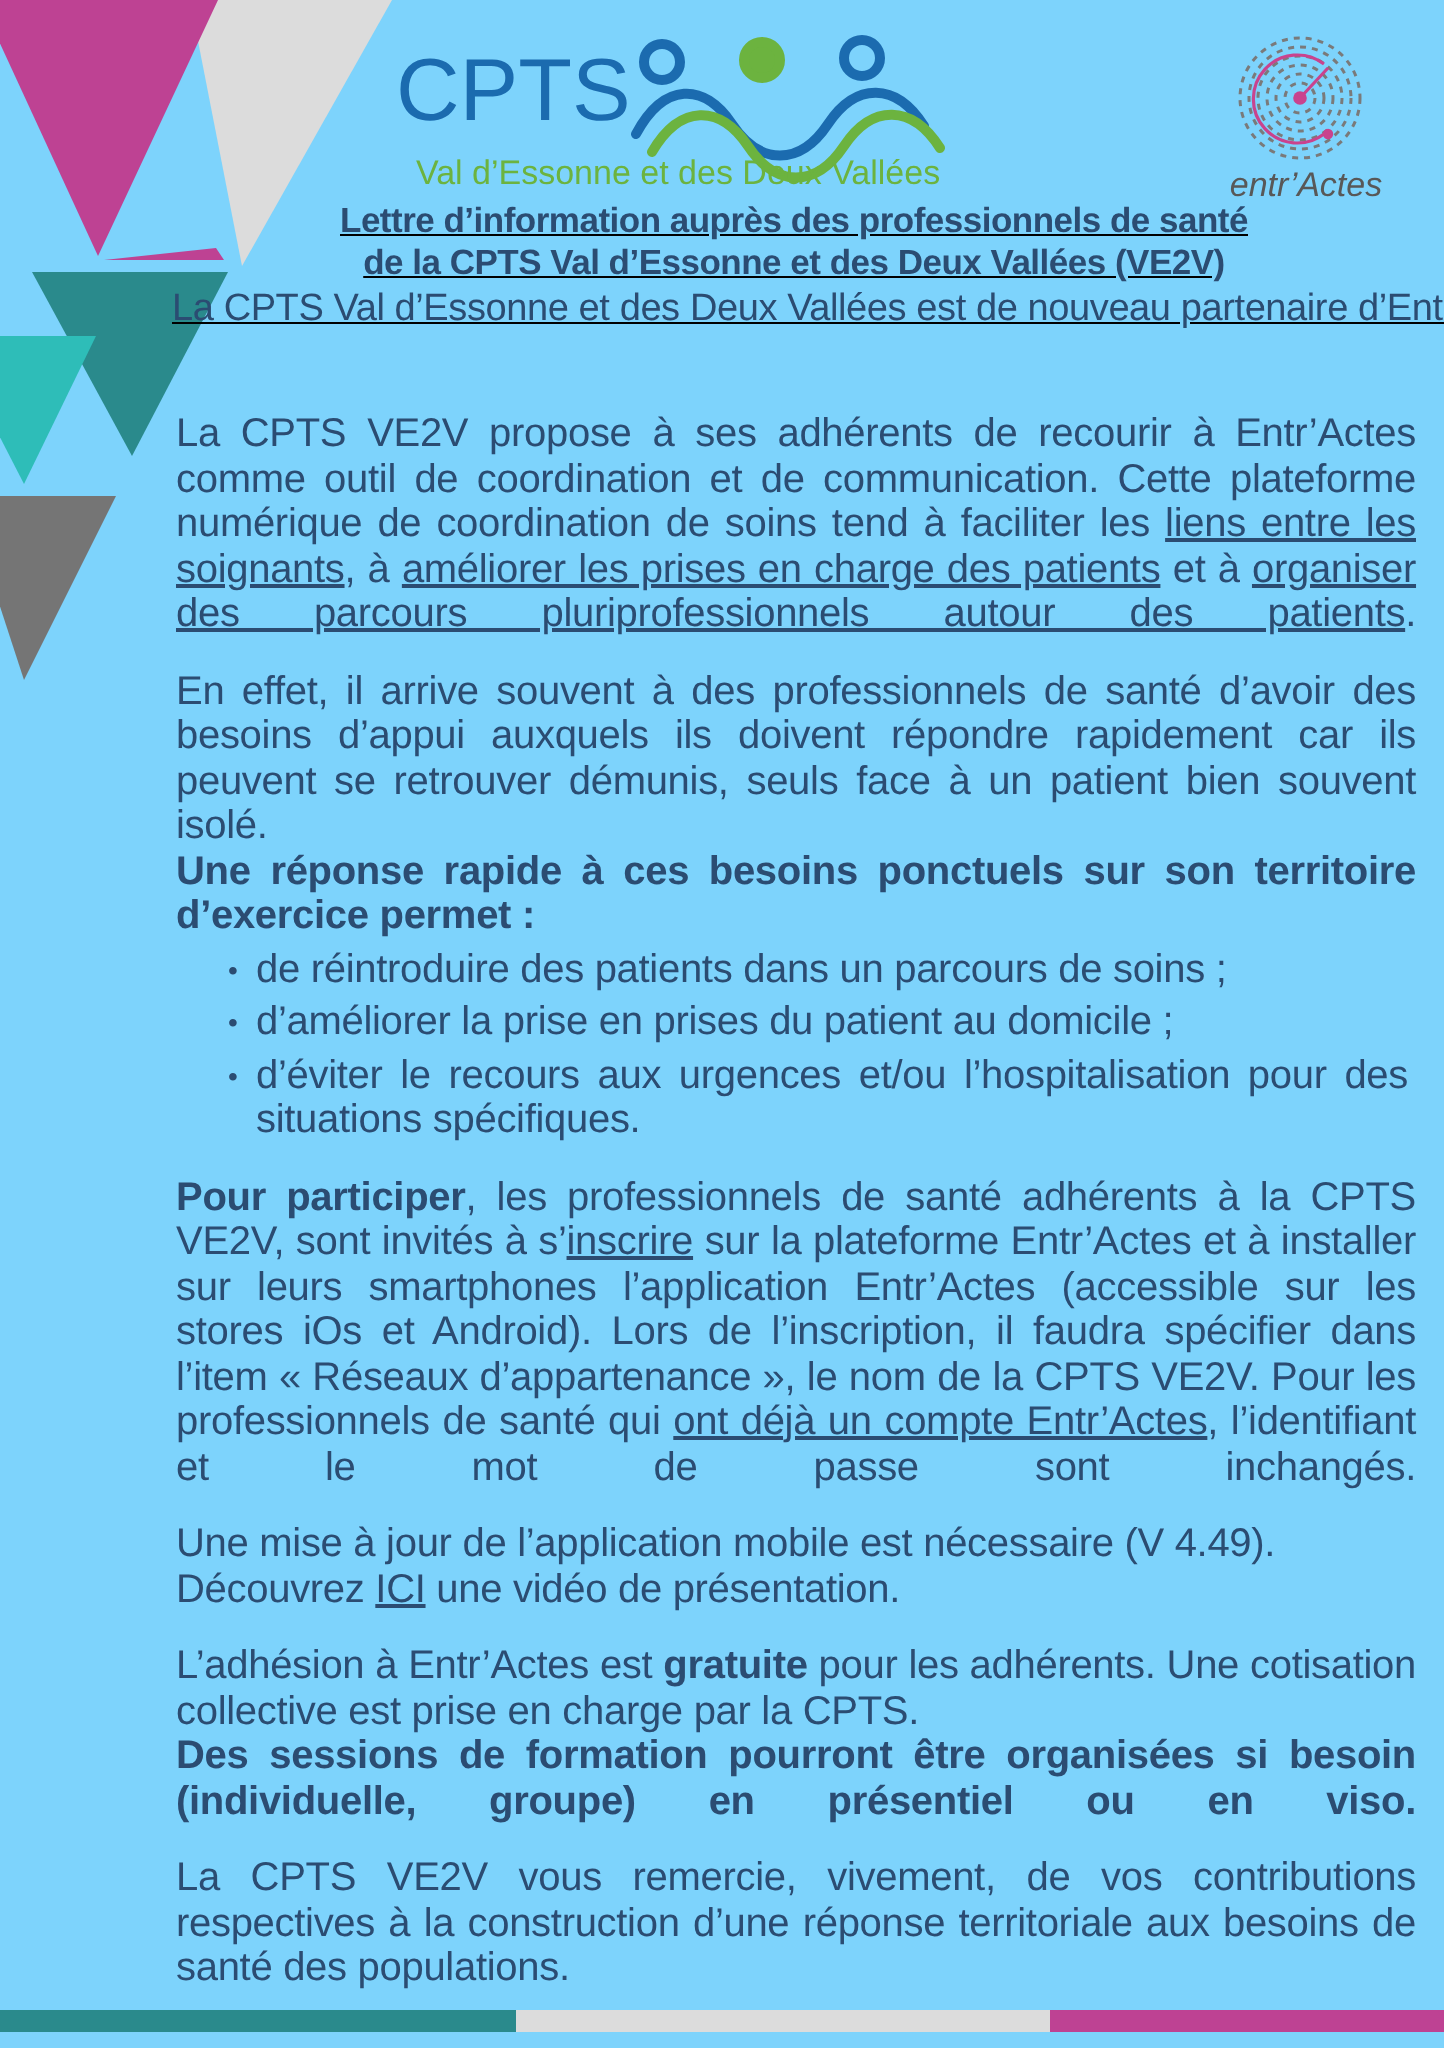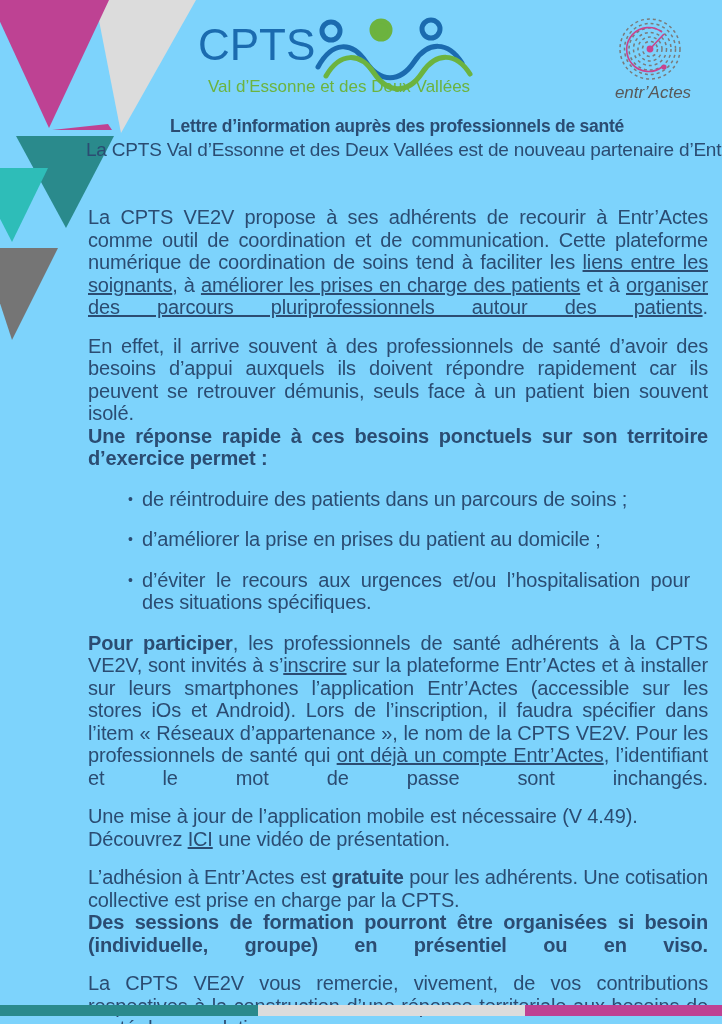--- a/index.html
+++ b/index.html
@@ -47,23 +47,24 @@
     top: 14px;
     width: 106px;
     height: 90px;
     font-style: italic;
   }
 
   
   #title-block {
     position: absolute;
     left: 86px;
-    top: 116px;
+    top: 100px;
     width: 622px;
     text-align: center;
+    text-decoration: underline;
   }
   .title-line {
     color: #2B4C72;
     font-weight: bold;
     font-size: 17.5px;
     line-height: 21px;
     letter-spacing: -0.25px;
     white-space: nowrap;
   }
   #subtitle {
@@ -96,21 +97,21 @@
   .b { font-weight: bold; }
 
   ul.bullets {
     margin: 0 0 16px 0;
     padding: 0 0 0 36px;
     list-style: none;
   }
   ul.bullets li {
     position: relative;
     text-align: justify;
-    margin: 18px;
+    margin: 4px;
     padding: 0;
   }
   ul.bullets li::before {
     content: "\2022";
     position: absolute;
     left: -14px;
     top: 0;
     font-size: 14px;
   }
   ul.bullets li.justify-full {
@@ -190,20 +191,21 @@
         </g>
         <circle cx="50" cy="35" r="3.4" fill="#C9438E"></circle>
         <circle cx="64" cy="53" r="2.6" fill="#C9438E"></circle>
         <text x="53" y="84" text-anchor="middle" font-family="Liberation Sans, sans-serif" font-size="17" fill="#585858">entr’Actes</text>
       </svg>
     </div>
   </div>
 
   <div id="title-block">
     <div class="title-line">Lettre d’information auprès des professionnels de santé</div>
+    <div class="title-line">de la CPTS Val d’Essonne et des Deux Vallées (VE2V)</div>
     <div id="subtitle">La CPTS Val d’Essonne et des Deux Vallées est de nouveau partenaire d’Entr’Actes.</div>
   </div>
 
   <div id="body-text">
 
     <p class="para justify-all"><span>La CPTS VE2V propose à ses adhérents de recourir à Entr’Actes comme outil de coordination et de communication. Cette plateforme numérique de coordination de soins tend à faciliter les </span><span class="u">liens entre les soignants</span><span>, à </span><span class="u">améliorer les prises en charge des patients</span><span> et à </span><span class="u">organiser des parcours pluriprofessionnels autour des patients</span><span>.</span></p>
 
     <p class="para tight">En effet, il arrive souvent à des professionnels de santé d’avoir des besoins d’appui auxquels ils doivent répondre rapidement car ils peuvent se retrouver démunis, seuls face à un patient bien souvent isolé.</p>
 
 

